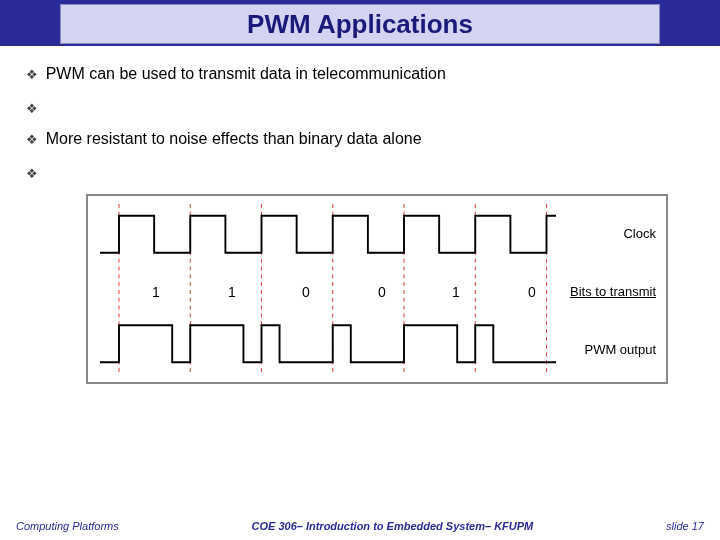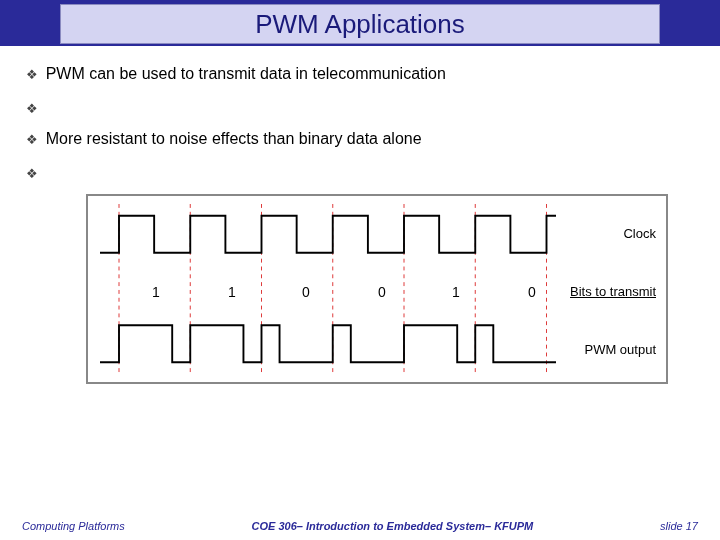--- a/index.html
+++ b/index.html
@@ -24,21 +24,21 @@
     height: 40px;
     background: #d4d4f2;
     border: 1px solid #8a8ac0;
     display: flex;
     align-items: center;
     justify-content: center;
   }
   .titlebar h1 {
     font-family: "Comic Sans MS", "Comic Sans", cursive, sans-serif;
     font-size: 26px;
-    font-weight: normal;
+    font-weight: bold;
     color: #1a1a7a;
   }
   .content {
     padding: 18px 26px 0 26px;
   }
   .bullet-row {
     display: flex;
     align-items: flex-start;
     margin-bottom: 14px;
   }
@@ -88,21 +88,21 @@
     font-size: 14px;
     color: #000;
     text-align: center;
     width: 12px;
   }
   .footer {
     position: absolute;
     left: 0; right: 0; bottom: 8px;
     display: flex;
     justify-content: space-between;
-    padding: 0 22px;
+    padding: 0 16px;
     font-size: 11px;
     font-style: italic;
     color: #2a2a99;
   }
   .footer .mid { font-weight: bold; }
   svg { display: block; }
 </style>
 </head>
 <body>
 

